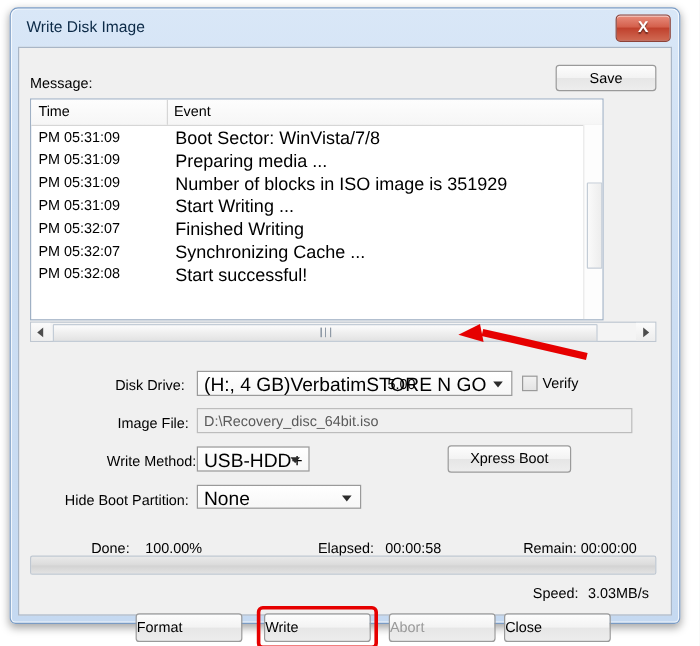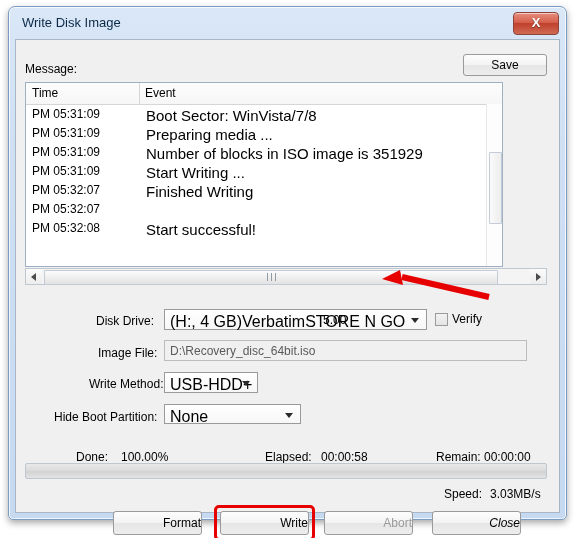--- a/index.html
+++ b/index.html
@@ -386,29 +386,29 @@
   .btn {
     position: absolute;
     top: 471px;
     width: 89px;
     height: 24px;
     border: 1px solid #9a9a9a;
     border-radius: 3px;
     background: linear-gradient(to bottom, #fdfdfd 0%, #f3f3f3 48%, #e6e6e6 52%, #ededed 100%);
     font-size: 12px;
     line-height: 22px;
-    text-align: right;
+    text-align: left;
     color: #000;
     cursor: pointer;
     box-sizing: border-box;
   }
   #btn-format { left: 97px; }
   #btn-write  { left: 204px; }
   #btn-abort  { left: 308px; color: #9a9a9a; cursor: default; }
-  #btn-close  { left: 416px; font-style: italic; }
+  #btn-close  { left: 404px; }
 
   #write-highlight {
     position: absolute;
     left: 198px;
     top: 465px;
     width: 101px;
     height: 36px;
     border: 3px solid #e60000;
     border-radius: 5px;
     box-sizing: border-box;
@@ -464,20 +464,21 @@
           <div class="log-row">
             <div class="time">PM 05:31:09</div>
             <div class="event">Start Writing ...</div>
           </div>
           <div class="log-row">
             <div class="time">PM 05:32:07</div>
             <div class="event">Finished Writing</div>
           </div>
           <div class="log-row">
             <div class="time">PM 05:32:07</div>
+            <div class="event">Synchronizing Cache ...</div>
           </div>
           <div class="log-row">
             <div class="time">PM 05:32:08</div>
             <div class="event">Start successful!</div>
           </div>
         </div>
       <div id="log-vscroll">
         <div class="thumb"></div>
       </div>
     </div>
@@ -510,20 +511,21 @@
     <div id="image-file-input">
       <div class="val">D:\Recovery_disc_64bit.iso</div>
     </div>
 
     <div class="lbl" id="form-label-method">Write Method:</div>
     <div class="combo" id="method-combo">
       <div class="ctext">USB-HDD+</div>
       <div class="carrow"></div>
     </div>
 
+    <div id="xpress-btn">Xpress Boot</div>
 
     <div class="lbl" id="form-label-hide">Hide Boot Partition:</div>
     <div class="combo" id="hide-combo">
       <div class="ctext">None</div>
       <div class="carrow"></div>
     </div>
 
     <div class="lbl" id="stat-done-label">Done:</div>
     <div class="lbl" id="stat-done-value">100.00%</div>
     <div class="lbl" id="stat-elapsed-label">Elapsed:</div>

